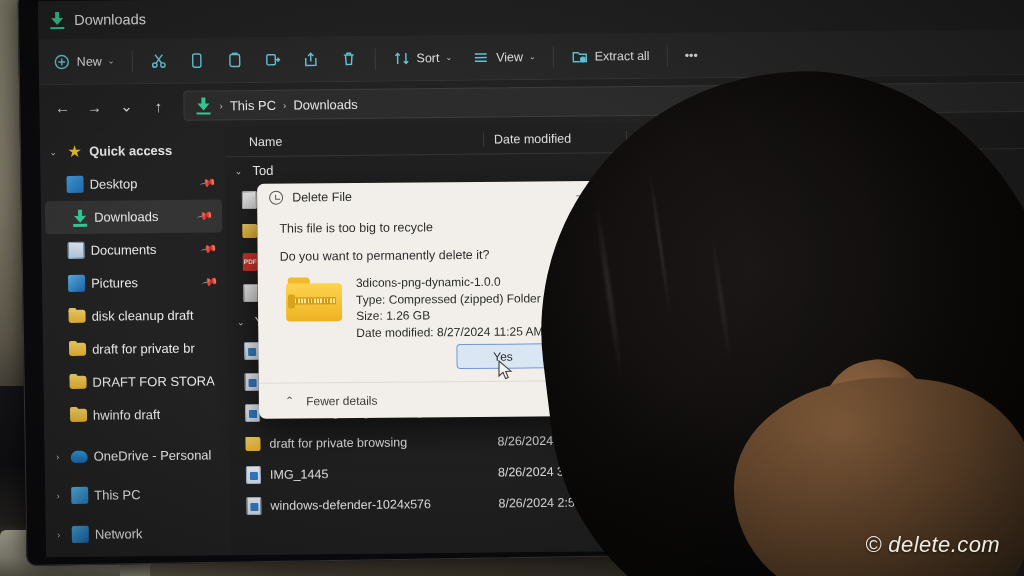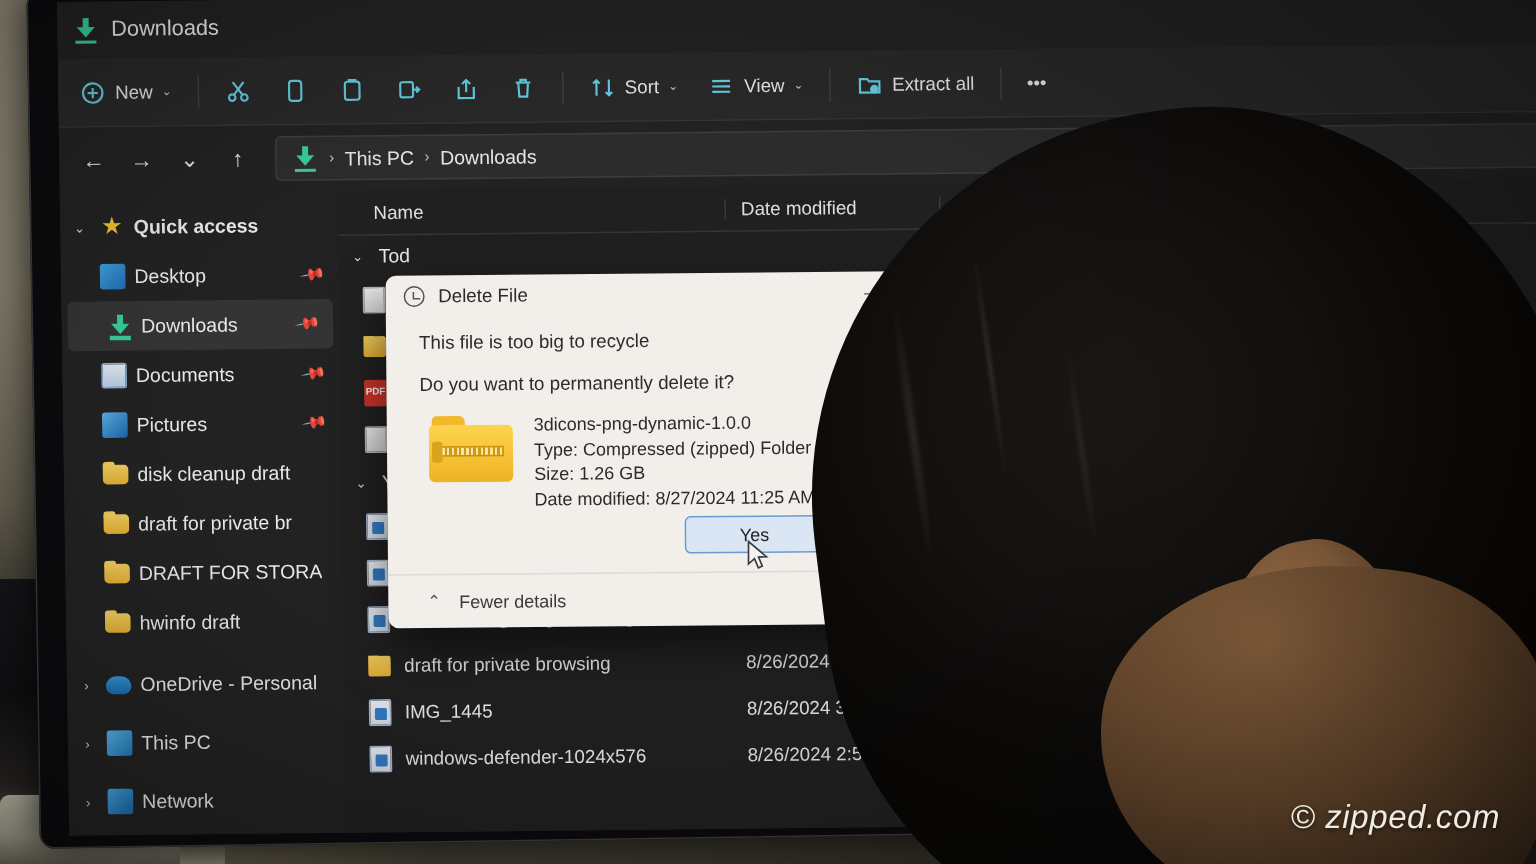--- a/index.html
+++ b/index.html
@@ -555,14 +555,14 @@
     <span class="mag-ic"></span>
     <span class="mag-txt">Magnific</span>
   </div>
 
   <div class="head"></div>
   <div class="hairstrand"></div>
   <div class="ear"></div>
   <div class="cheek"></div>
 
   <div class="vignette"></div>
-  <div class="watermark">© zipped.com</div>
+  <div class="watermark">© delete.com</div>
 </div>
 
 </body></html>

